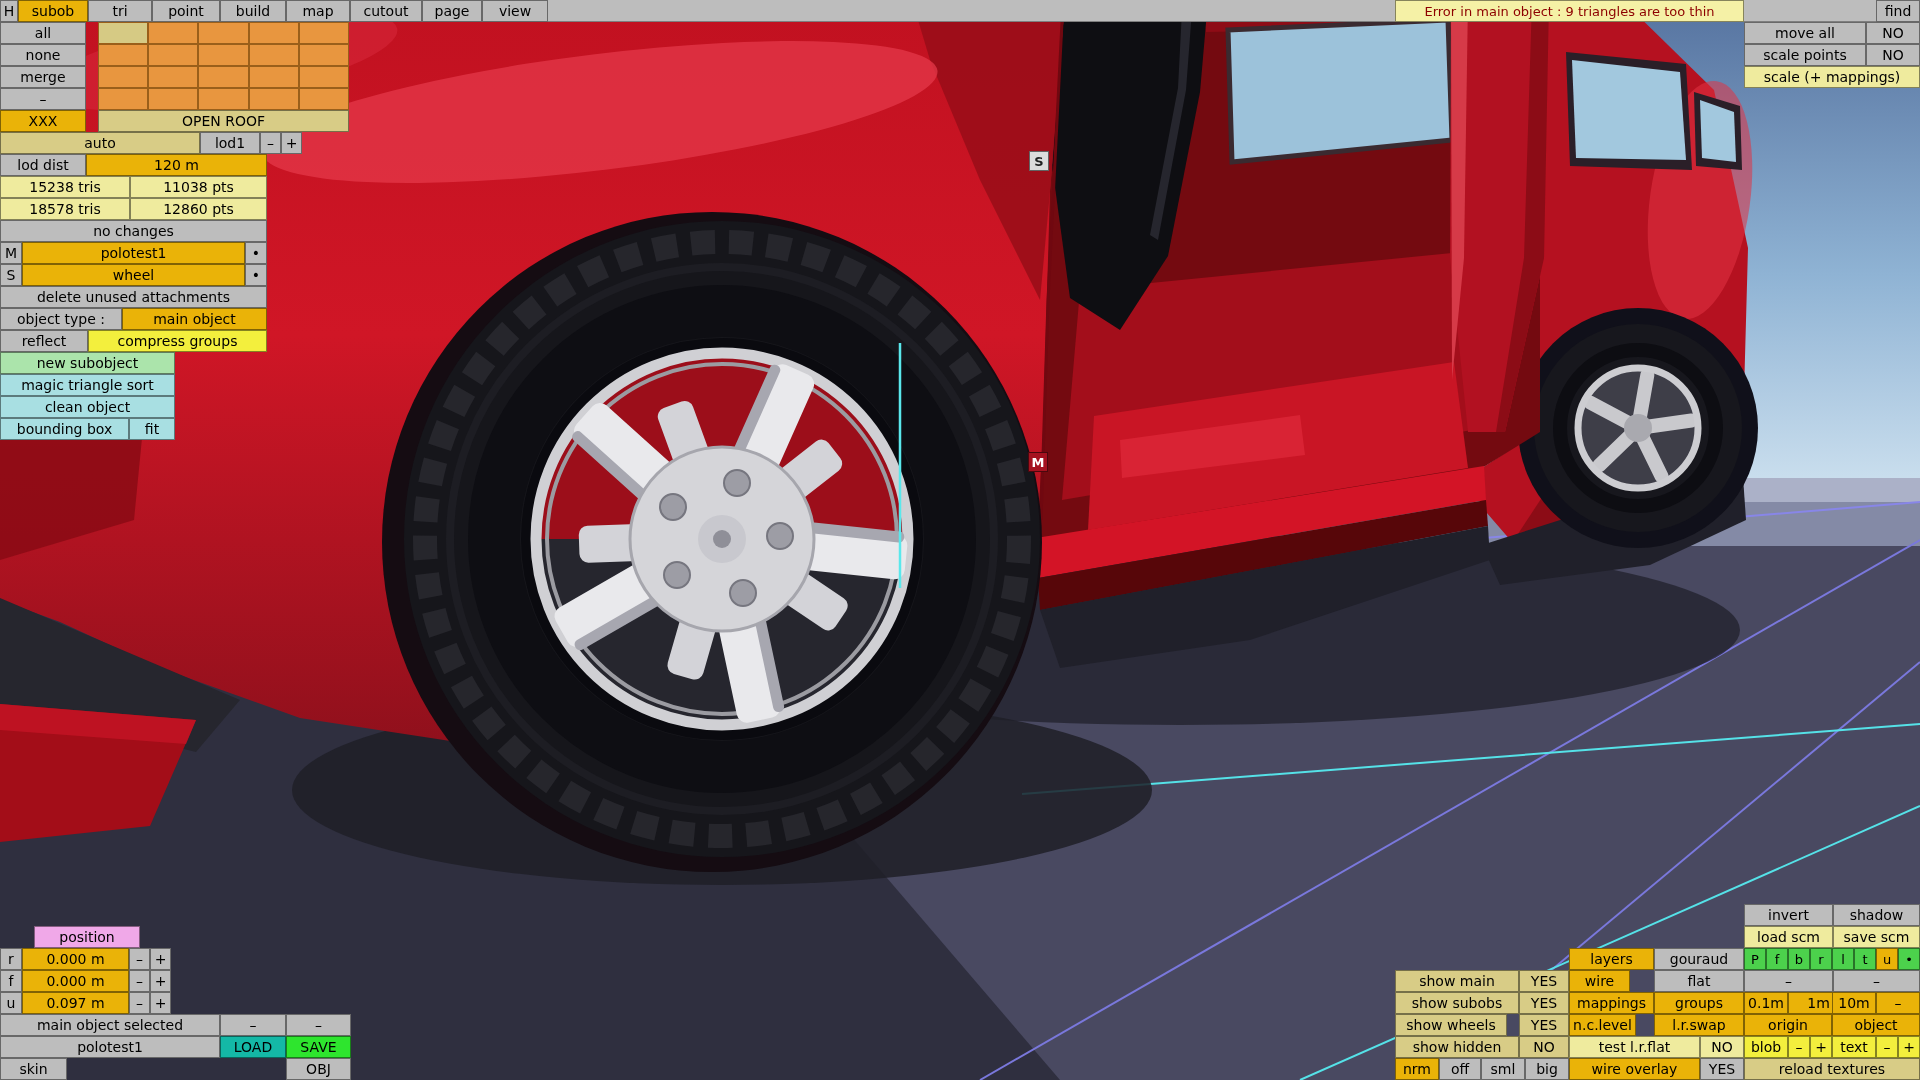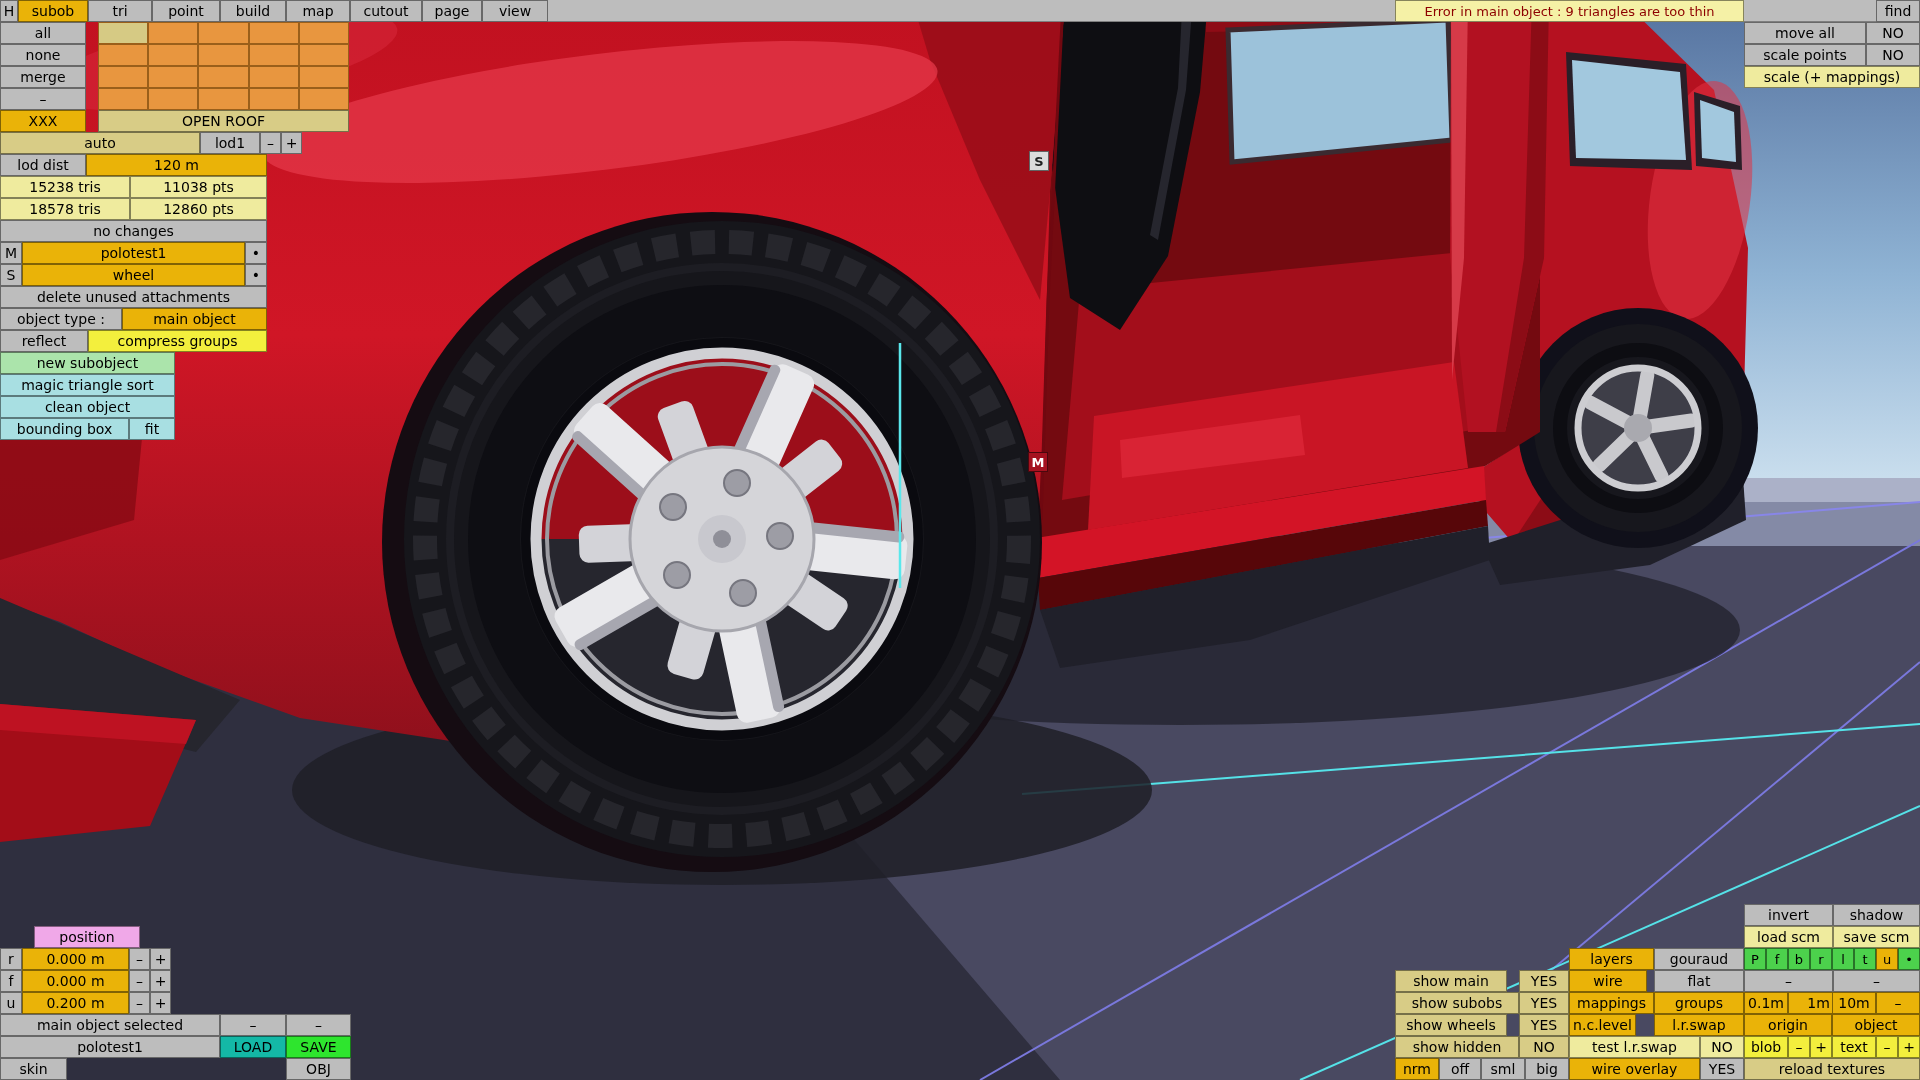--- a/index.html
+++ b/index.html
@@ -292,21 +292,21 @@
   <div class="b c-purple" style="left:22px;top:948px;width:107px">0.000 m</div>
   <div class="b c-gray" style="left:129px;top:948px;width:21px">–</div>
   <div class="b c-gray" style="left:150px;top:948px;width:21px">+</div>
 
   <div class="b c-gray" style="left:0;top:970px;width:22px">f</div>
   <div class="b c-purple" style="left:22px;top:970px;width:107px">0.000 m</div>
   <div class="b c-gray" style="left:129px;top:970px;width:21px">–</div>
   <div class="b c-gray" style="left:150px;top:970px;width:21px">+</div>
 
   <div class="b c-gray" style="left:0;top:992px;width:22px">u</div>
-  <div class="b c-purple" style="left:22px;top:992px;width:107px">0.200 m</div>
+  <div class="b c-purple" style="left:22px;top:992px;width:107px">0.097 m</div>
   <div class="b c-gray" style="left:129px;top:992px;width:21px">–</div>
   <div class="b c-gray" style="left:150px;top:992px;width:21px">+</div>
 
   <div class="b c-gray" style="left:0;top:1014px;width:220px">main object selected</div>
   <div class="b c-gray" style="left:220px;top:1014px;width:66px">–</div>
   <div class="b c-gray" style="left:286px;top:1014px;width:65px">–</div>
 
   <div class="b c-gray" style="left:0;top:1036px;width:220px">polotest1</div>
   <div class="b c-lgreen" style="left:220px;top:1036px;width:66px">LOAD</div>
   <div class="b c-bgreen" style="left:286px;top:1036px;width:65px">SAVE</div>
@@ -324,23 +324,23 @@
   <div class="b c-gray" style="left:1654px;top:948px;width:90px">gouraud</div>
   <div class="b c-letter" style="left:1744px;top:948px;width:22px">P</div>
   <div class="b c-letter" style="left:1766px;top:948px;width:22px">f</div>
   <div class="b c-letter" style="left:1788px;top:948px;width:22px">b</div>
   <div class="b c-letter" style="left:1810px;top:948px;width:22px">r</div>
   <div class="b c-letter" style="left:1832px;top:948px;width:22px">l</div>
   <div class="b c-letter" style="left:1854px;top:948px;width:22px">t</div>
   <div class="b c-purple" style="left:1876px;top:948px;width:22px;font-size:13px">u</div>
   <div class="b c-letter" style="left:1898px;top:948px;width:22px">•</div>
 
-  <div class="b c-tan" style="left:1395px;top:970px;width:112px">show main</div>
+  <div class="b c-tan" style="left:1395px;top:970px;width:124px">show main</div>
   <div class="b c-tan" style="left:1519px;top:970px;width:50px">YES</div>
-  <div class="b c-purple" style="left:1569px;top:970px;width:78px">wire</div>
+  <div class="b c-purple" style="left:1569px;top:970px;width:61px">wire</div>
   <div class="b c-gray" style="left:1654px;top:970px;width:90px">flat</div>
   <div class="b c-gray" style="left:1744px;top:970px;width:89px">–</div>
   <div class="b c-gray" style="left:1833px;top:970px;width:87px">–</div>
 
   <div class="b c-tan" style="left:1395px;top:992px;width:124px">show subobs</div>
   <div class="b c-tan" style="left:1519px;top:992px;width:50px">YES</div>
   <div class="b c-purple" style="left:1569px;top:992px;width:85px">mappings</div>
   <div class="b c-purple" style="left:1654px;top:992px;width:90px">groups</div>
   <div class="b c-purple" style="left:1744px;top:992px;width:44px">0.1m</div>
   <div class="b c-purple" style="left:1788px;top:992px;width:61px">1m</div>
@@ -349,21 +349,21 @@
 
   <div class="b c-tan" style="left:1395px;top:1014px;width:112px">show wheels</div>
   <div class="b c-tan" style="left:1519px;top:1014px;width:50px">YES</div>
   <div class="b c-purple" style="left:1569px;top:1014px;width:67px">n.c.level</div>
   <div class="b c-purple" style="left:1654px;top:1014px;width:90px">l.r.swap</div>
   <div class="b c-purple" style="left:1744px;top:1014px;width:88px">origin</div>
   <div class="b c-purple" style="left:1832px;top:1014px;width:88px">object</div>
 
   <div class="b c-tan" style="left:1395px;top:1036px;width:124px">show hidden</div>
   <div class="b c-tan" style="left:1519px;top:1036px;width:50px">NO</div>
-  <div class="b c-pyellow" style="left:1569px;top:1036px;width:131px">test l.r.swap</div>
+  <div class="b c-pyellow" style="left:1569px;top:1036px;width:131px">test l.r.flat</div>
   <div class="b c-pyellow" style="left:1700px;top:1036px;width:44px">NO</div>
   <div class="b c-byellow" style="left:1744px;top:1036px;width:44px">blob</div>
   <div class="b c-byellow" style="left:1788px;top:1036px;width:22px">–</div>
   <div class="b c-byellow" style="left:1810px;top:1036px;width:22px">+</div>
   <div class="b c-byellow" style="left:1832px;top:1036px;width:44px">text</div>
   <div class="b c-byellow" style="left:1876px;top:1036px;width:22px">–</div>
   <div class="b c-byellow" style="left:1898px;top:1036px;width:22px">+</div>
 
   <div class="b c-purple" style="left:1395px;top:1058px;width:44px">nrm</div>
   <div class="b c-gray" style="left:1439px;top:1058px;width:42px">off</div>

